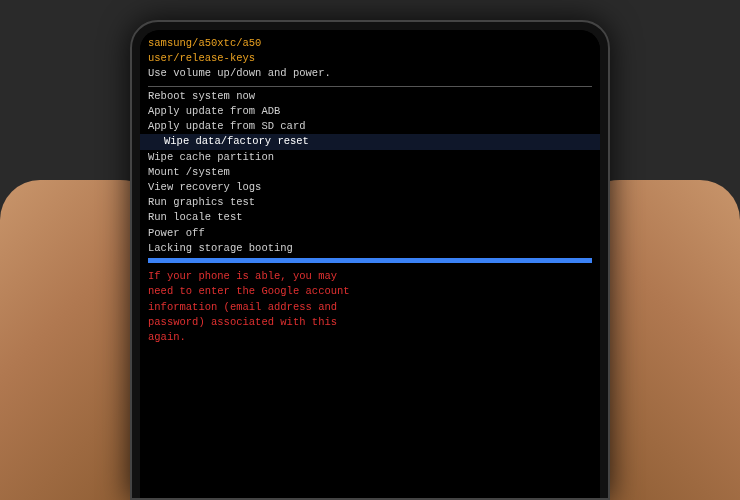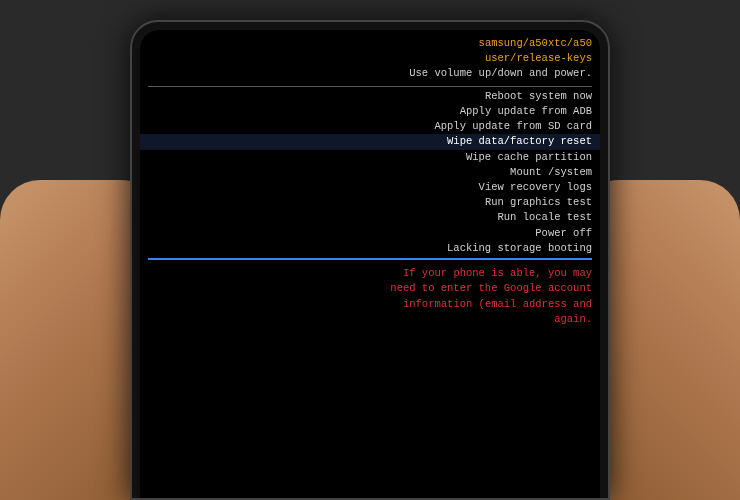--- a/index.html
+++ b/index.html
@@ -63,21 +63,20 @@
     
     .phone-screen {
       position: absolute;
       top: 8px;
       left: 8px;
       right: 8px;
       bottom: 0;
       background: #000;
       border-radius: 20px 20px 0 0;
       overflow: hidden;
-      text-align: right;
     }
 
     
     .terminal {
       position: absolute;
       top: 0;
       left: 0;
       right: 0;
       bottom: 0;
       background: #000;
@@ -88,21 +87,21 @@
       overflow: hidden;
     }
 
     .header-section {
       border-bottom: 1px solid #555;
       padding-bottom: 4px;
       margin-bottom: 2px;
     }
 
     .menu-section {
-      border-bottom: 2px solid #3b82f6;
+      border-bottom: 5px solid #3b82f6;
       padding-bottom: 2px;
       margin-bottom: 2px;
     }
 
     .warning-section {
       padding-top: 4px;
     }
 
     .line-orange { color: #e8a020; }
     .line-white  { color: #d0d0d0; }
@@ -151,20 +150,21 @@
           <span class="text-line line-white">Run graphics test</span>
           <span class="text-line line-white">Run locale test</span>
           <span class="text-line line-white">Power off</span>
           <span class="text-line line-white">Lacking storage booting</span>
         </div>
 
         <div class="warning-section">
           <span class="text-line line-warning">If your phone is able, you may</span>
           <span class="text-line line-warning">need to enter the Google account</span>
           <span class="text-line line-warning">information (email address and</span>
+          <span class="text-line line-warning">password) associated with this</span>
           <span class="text-line line-warning">again.</span>
         </div>
 
       </div>
     </div>
   </div>
 
 </div>
 
 </body></html>

